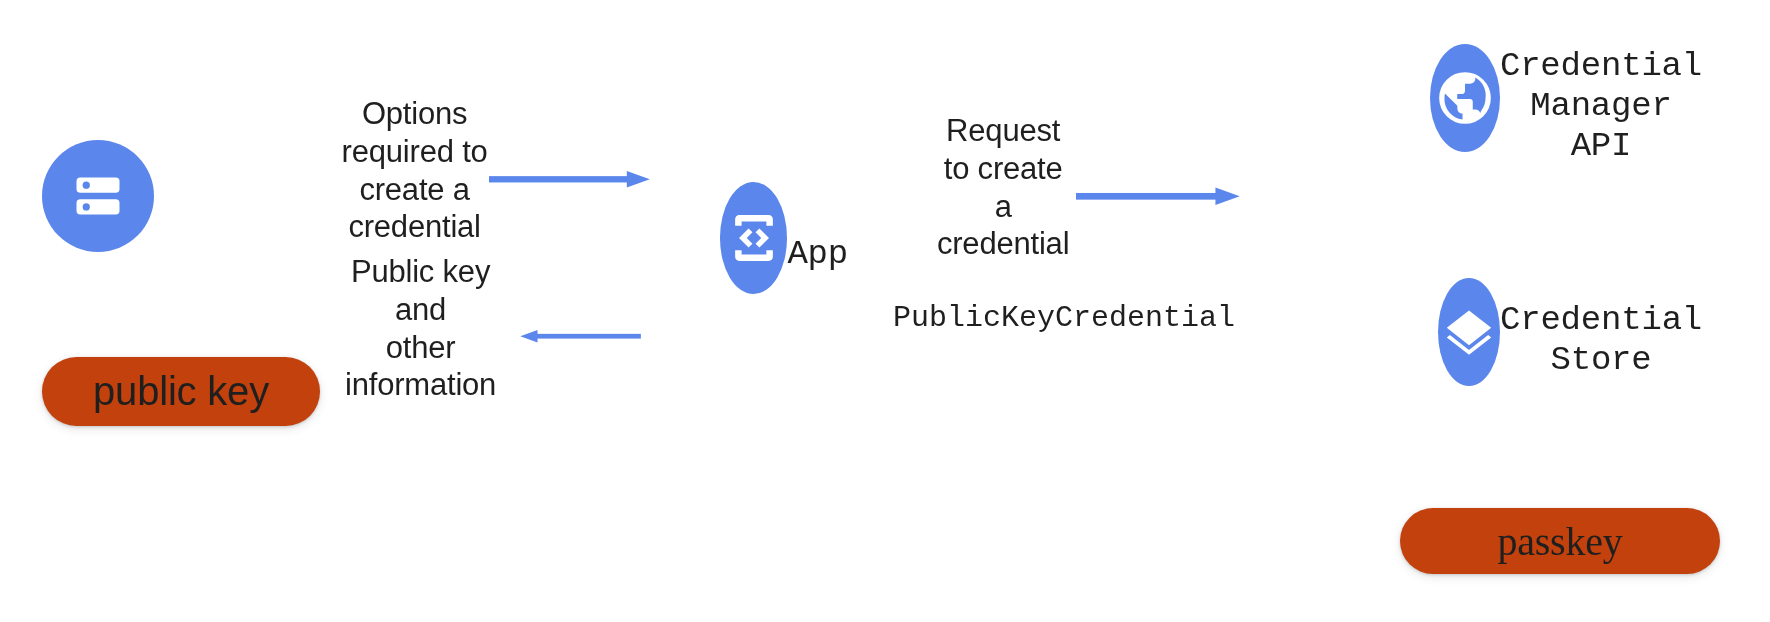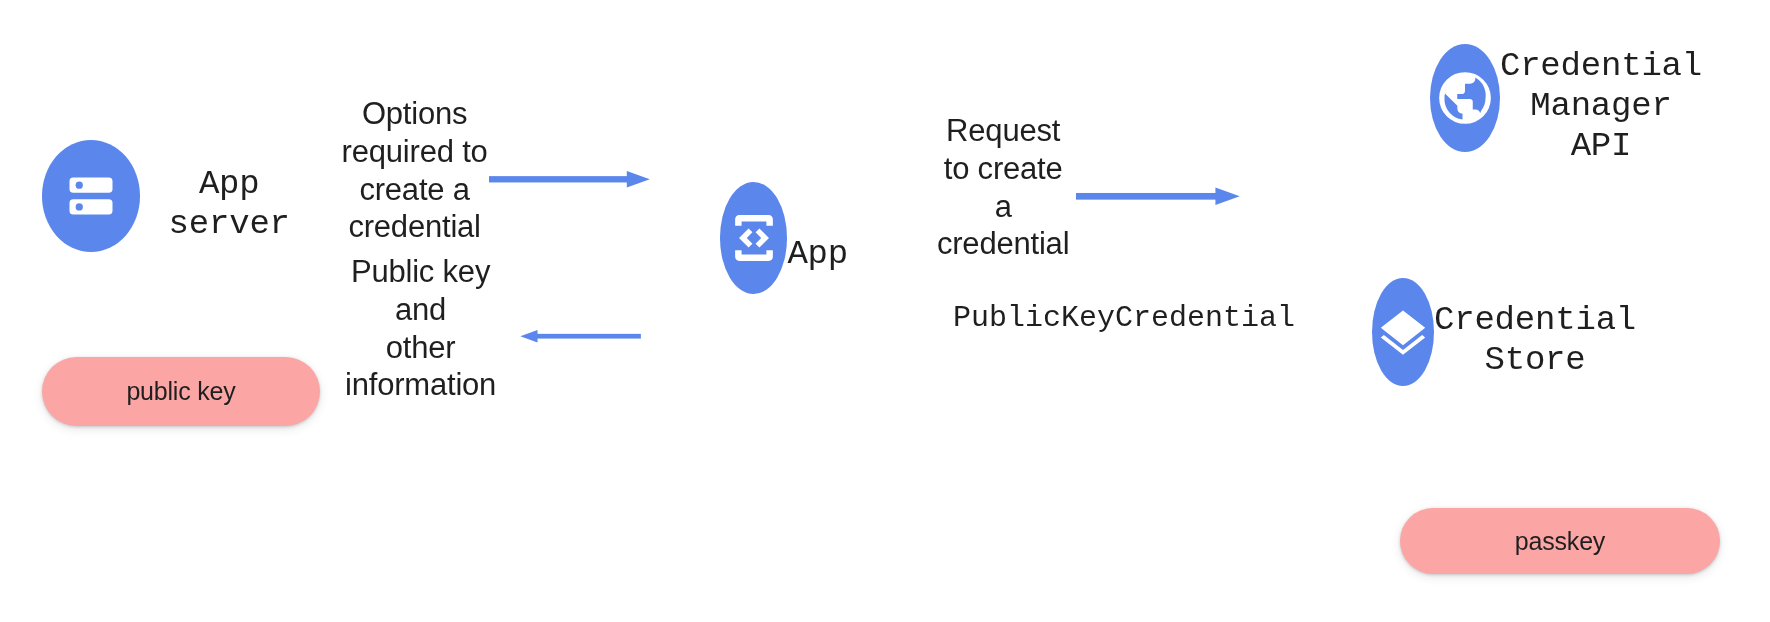--- a/index.html
+++ b/index.html
@@ -40,27 +40,27 @@
     color: #1f1f1f;
     font-size: 34px;
     line-height: 1.18;
     text-align: center;
     letter-spacing: -0.2px;
     white-space: pre-line;
   }
 
   
   .pill {
-    background: #fca5a5;
+    background: #c2410c;
     border-radius: 999px;
     display: flex;
     align-items: center;
     justify-content: center;
     color: #1f1f1f;
-    font-size: 25px;
+    font-size: 40px;
     letter-spacing: -0.2px;
     box-shadow: 0 1px 3px rgba(60,64,67,.22), 0 3px 10px rgba(60,64,67,.13);
   }
 
   
   .flow {
     position: absolute;
     display: flex;
     flex-direction: row;
     align-items: center;
@@ -89,21 +89,20 @@
 
   <div class="node" style="left:42px; top:140px; width:276px;">
     <div class="icon-circle" style="width:112px;height:112px;background:#5B86EC;">
       <svg width="60" height="60" viewBox="0 0 24 24" aria-hidden="true">
         <rect x="3.4" y="4.6" width="17.2" height="6.1" rx="1.5" fill="#ffffff"></rect>
         <rect x="3.4" y="13.3" width="17.2" height="6.1" rx="1.5" fill="#ffffff"></rect>
         <circle cx="7.3" cy="7.65" r="1.45" fill="#5B86EC"></circle>
         <circle cx="7.3" cy="16.35" r="1.45" fill="#5B86EC"></circle>
       </svg>
     </div>
-    <div class="node-label" style="margin-top:16px;">App server</div>
   </div>
 
   <div class="pill" style="position:absolute; left:42px; top:357px; width:278px; height:69px;">
     <span>public key</span>
   </div>
 
   <div class="flow" style="left:340px; top:95px; width:310px;">
     <div class="flow-label">Options required to
 create a credential</div>
     <svg class="flow-arrow" width="280" height="34" viewBox="0 0 280 34" style="margin-top:16px;">
@@ -135,45 +134,45 @@
 
   <div class="flow" style="left:930px; top:95px; width:310px;margin-top:17px;">
     <div class="flow-label">Request to create
 a credential</div>
     <svg class="flow-arrow" width="270" height="34" viewBox="0 0 270 34" style="margin-top:16px;">
       <rect x="0" y="12" width="235" height="11" fill="#5B86EC"></rect>
       <polygon points="230,3 270,17.5 230,32" fill="#5B86EC"></polygon>
     </svg>
   </div>
 
-  <div class="flow" style="left:953px; top:295px; width:320px;">
+  <div class="flow" style="left:893px; top:295px; width:320px;">
     <div class="flow-label mono">PublicKeyCredential</div>
     <svg class="flow-arrow" width="283" height="34" viewBox="0 0 283 34" style="margin-top:13px;">
       <rect x="38" y="12" width="245" height="11" fill="#5B86EC"></rect>
       <polygon points="43,3 3,17.5 43,32" fill="#5B86EC"></polygon>
     </svg>
   </div>
 
   <div class="node" style="left:1430px; top:30px; width:272px;">
     <div class="icon-circle" style="width:108px;height:108px;background:#5B86EC;">
       <svg width="66" height="66" viewBox="0 0 24 24" aria-hidden="true">
         <path d="M12 2.6A9.4 9.4 0 1 0 12 21.4 9.4 9.4 0 0 0 12 2.6zm-.95 17.23A7.47 7.47 0 0 1 4.53 12c0-.57.07-1.11.19-1.64l4.5 4.5v.94c0 1.03.84 1.88 1.88 1.88v2.15zm6.48-2.39a1.86 1.86 0 0 0-1.77-1.3h-.94v-2.82c0-.52-.42-.94-.94-.94H9.17v-1.88h1.88c.52 0 .94-.42.94-.94V6.83h1.88c1.03 0 1.88-.84 1.88-1.88v-.39A7.45 7.45 0 0 1 19.47 12c0 1.7-.57 3.27-1.54 4.53z" fill="#ffffff"></path>
       </svg>
     </div>
     <div class="node-label" style="margin-top:16px;">Credential
 Manager API</div>
   </div>
 
-  <div class="node" style="left:1372px; top:278px; width:260px;">
+  <div class="node" style="left:1438px; top:278px; width:260px;">
     <div class="icon-circle" style="width:108px;height:108px;background:#5B86EC;">
       <svg width="62" height="62" viewBox="0 0 24 24" aria-hidden="true">
         <path d="M12 3.7 3.4 10.4 12 17.1l8.6-6.7L12 3.7z" fill="#ffffff"></path>
         <path d="M12 18.96 4.6 13.2l-1.2.93L12 20.8l8.6-6.67-1.2-.93L12 18.96z" fill="#ffffff"></path>
       </svg>
     </div>
     <div class="node-label" style="margin-top:16px;">Credential Store</div>
   </div>
 
-  <div class="pill" style="position:absolute; left:1400px; top:508px; width:320px; height:66px;">
+  <div class="pill" style="position:absolute; left:1400px; top:508px; width:320px; height:66px;font-family:Liberation Serif, serif;">
     <span>passkey</span>
   </div>
 
 </div>
 
 </body></html>

